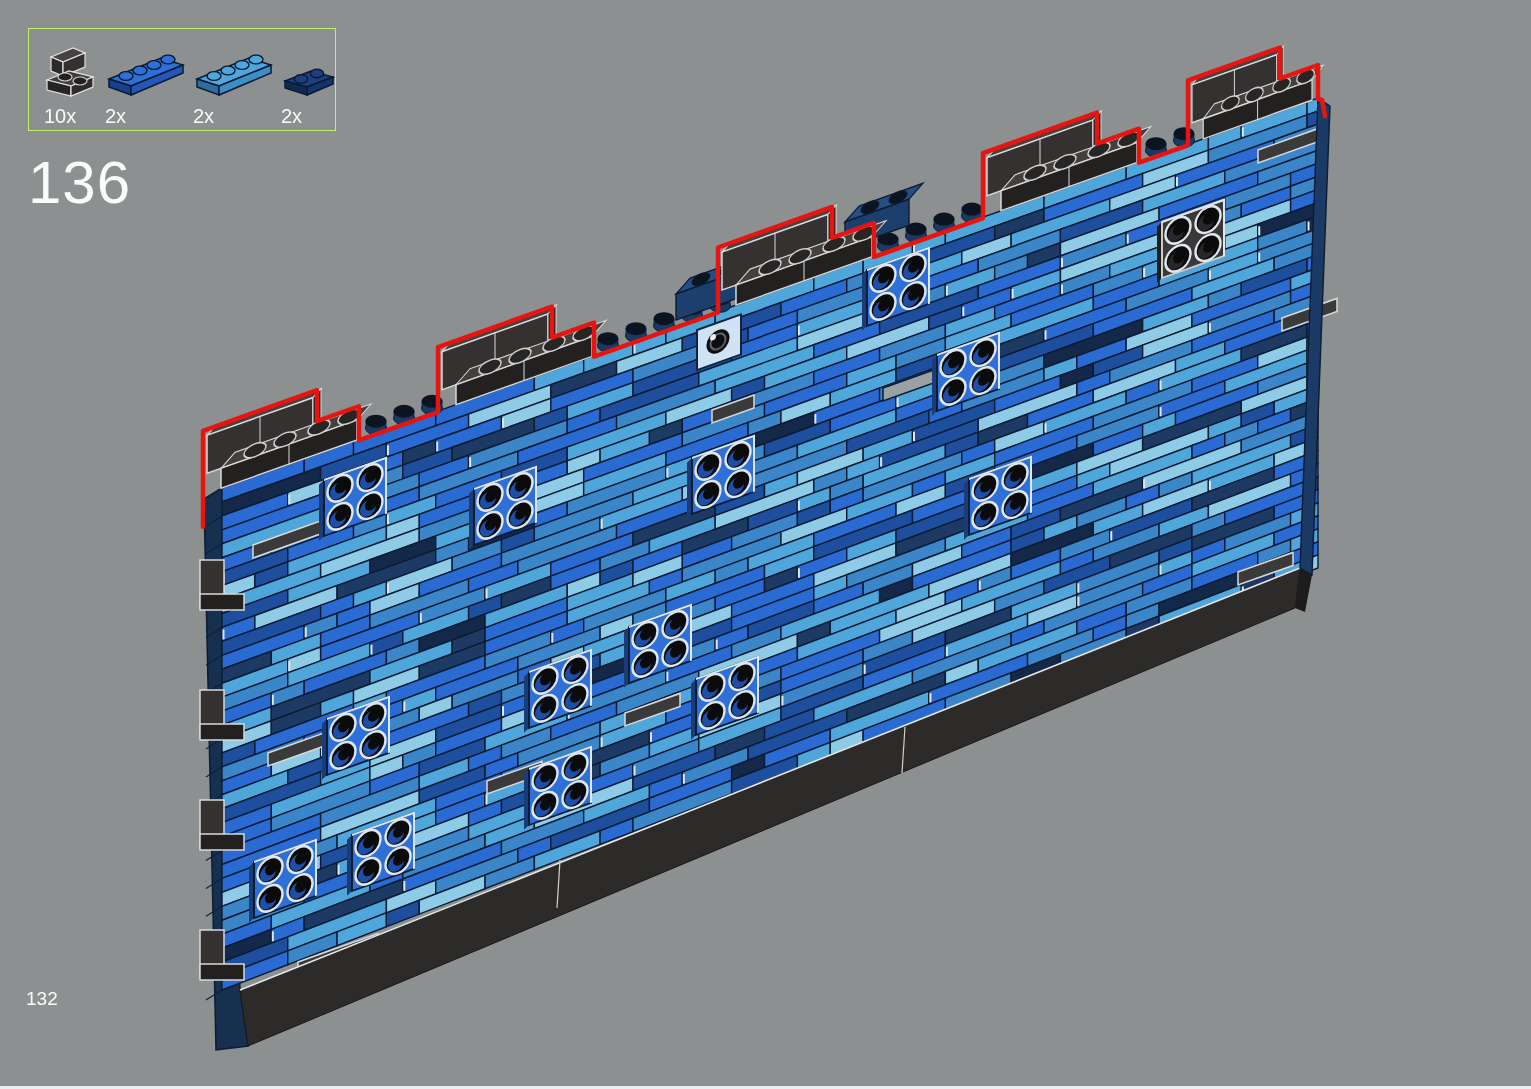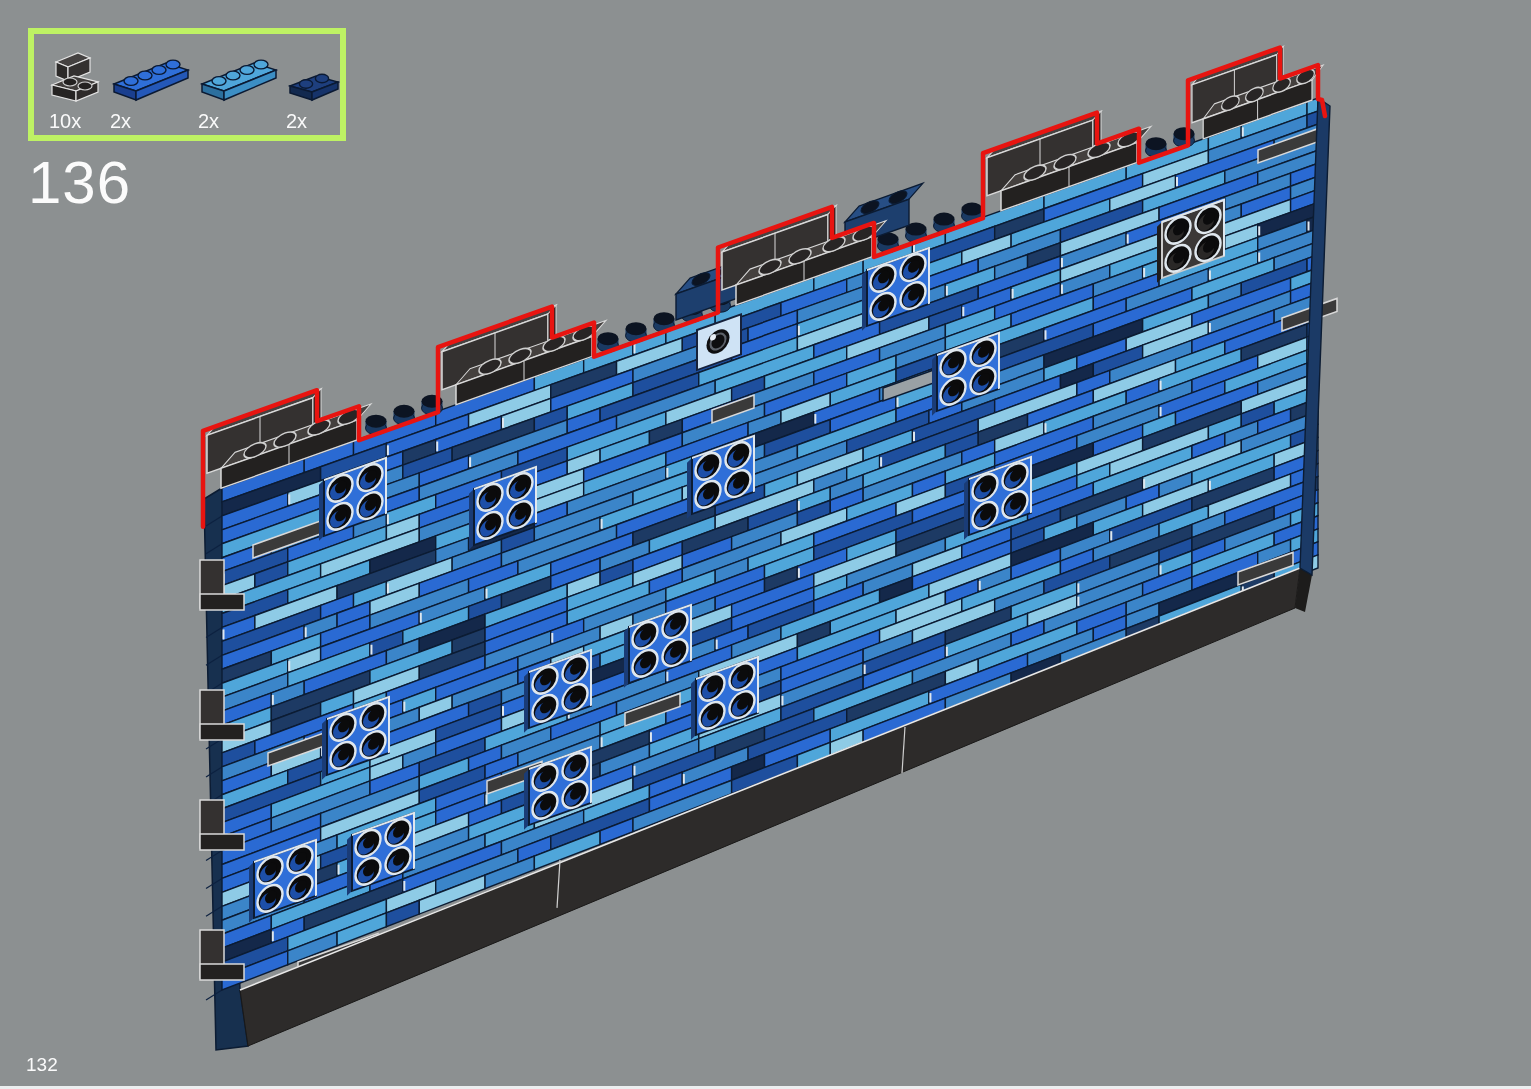--- a/index.html
+++ b/index.html
@@ -3,32 +3,32 @@
 <meta charset="utf-8">
 <style>
   html,body{margin:0;padding:0;}
   body{
     width:1531px;height:1089px;position:relative;overflow:hidden;
     background:#8c9091;
     font-family:"Liberation Sans", sans-serif;
   }
   .parts-box{
     position:absolute;left:28px;top:28px;width:306px;height:101px;
-    border:6px solid #bef264;box-sizing:content-box;
+    border:1px solid #bef264;box-sizing:content-box;
   }
   .part-icon{position:absolute;}
   .part-qty{
     position:absolute;bottom:4px;color:#fafafa;font-size:20px;line-height:20px;
   }
   .step-number{
     position:absolute;left:28px;top:148px;color:#fbfbfb;font-size:60px;
     font-weight:300;letter-spacing:1px;
   }
   .page-number{
-    position:absolute;left:26px;top:1054px;color:#fbfbfb;font-size:19px;
+    position:absolute;left:26px;top:988px;color:#fbfbfb;font-size:19px;
   }
   #wall{position:absolute;left:0;top:0;}
   .page-edge{
     position:absolute;left:0;bottom:0;width:100%;height:3px;background:#eceff0;
   }
 </style>
 </head>
 <body>
 
 <svg id="wall" width="1531" height="1089" viewBox="0 0 1531 1089">

